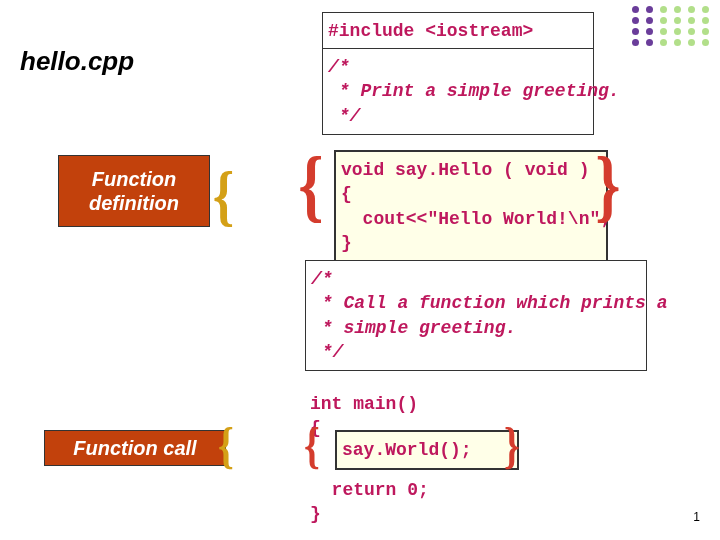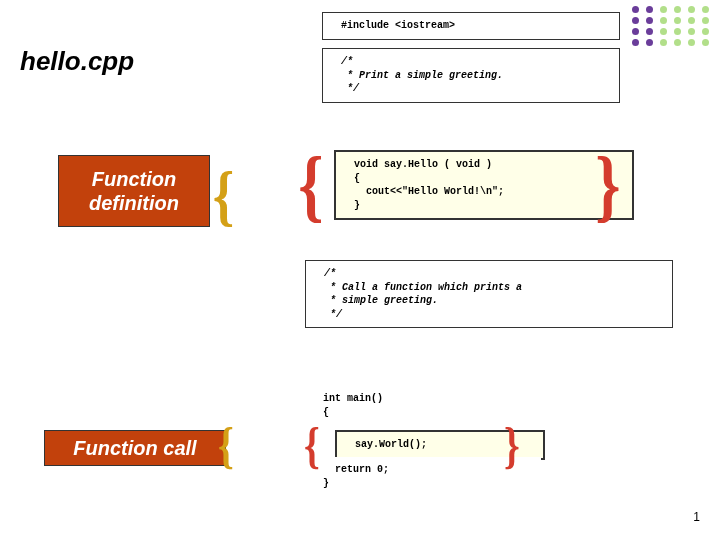--- a/index.html
+++ b/index.html
@@ -47,33 +47,33 @@
     top: 430px;
     width: 180px;
     height: 34px;
     font-size: 20px;
   }
   .code-box {
     position: absolute;
     border: 1px solid #333;
     font-family: "Courier New", monospace;
     font-weight: bold;
-    font-size: 10px;
+    font-size: 18px;
     line-height: 1.35;
-    padding: 6px 18px;
+    padding: 6px 5px;
     white-space: pre;
-    color: #000000;
+    color: #be185d;
   }
   .code-include { left: 322px; top: 12px; width: 260px; background:#fff; }
   .code-comment1 { left: 322px; top: 48px; width: 260px; background:#fff; font-style: italic; }
   .code-def { left: 322px; top: 150px; width: 260px; background:#FFFFE8; border-width:2px;margin-left:12px; }
   .code-comment2 { left: 305px; top: 260px; width: 330px; background:#fff; font-style: italic; }
   .code-main { left: 305px; top: 360px; width: 300px; background:#fff; border:none;margin-top:26px; }
   .code-call { left: 335px; top: 430px; width: 170px; background:#FFFFE8; border-width:2px; }
-  .code-ret { left: 305px; top: 457px; width: 200px; background:#fff; border:none; }
+  .code-ret { left: 305px; top: 472px; width: 200px; background:#fff; border:none; }
 
   .brace {
     position: absolute;
     font-size: 80px;
     font-weight: bold;
     font-family: "Times New Roman", serif;
     transform: scaleX(0.8);
   }
   .brace-def-left { left: 295px; top: 140px; color: #d43c2d; }
   .brace-def-right { left: 592px; top: 140px; color: #d43c2d; transform: scaleX(-0.8);}

